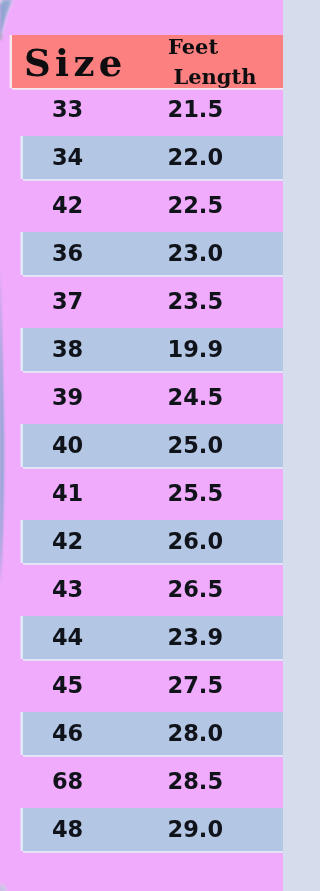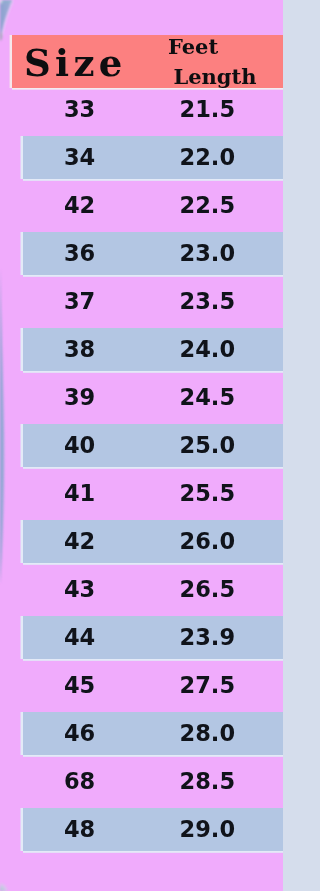--- a/index.html
+++ b/index.html
@@ -22,21 +22,21 @@
   .cell{position:absolute;text-align:center;color:#10131a;white-space:nowrap;
         transform:translateZ(0);}
   .c-size{left:0;width:135.2px;}
   .c-feet{left:121.3px;width:148px;}
   .c-hsize{left:0;width:150.7px;}
   .c-hfeet{left:121.1px;width:144px;}
   .c-hlen{left:143px;width:144px;}
 
   .hdr-size{font-family:"DejaVu Serif",serif;font-size:37px;letter-spacing:4.3px;line-height:37px;color:#0e0e10;}
   .hdr-feet{font-family:"DejaVu Serif",serif;font-size:21px;line-height:30px;color:#0e0e10;}
-  .num{font-family:"DejaVu Sans",sans-serif;font-size:22.5px;line-height:22.5px;padding-left:12px;}
+  .num{font-family:"DejaVu Sans",sans-serif;font-size:22.5px;line-height:22.5px;}
 </style>
 </head>
 <body>
 
 <div id="root">
 
   <svg id="decor-svg" width="283" height="891" viewBox="0 0 283 891">
     <defs>
       <linearGradient id="gArc" x1="0" y1="0" x2="13" y2="0" gradientUnits="userSpaceOnUse">
         <stop offset="0" stop-color="#8ea2cf"></stop>
@@ -96,21 +96,21 @@
     <div class="cell c-size num" style="top:241.9px">36</div>
     <div class="cell c-feet num" style="top:241.9px">23.0</div>
   </div>
   <div class="row">
     <div class="cell c-size num" style="top:289.9px">37</div>
     <div class="cell c-feet num" style="top:289.9px">23.5</div>
   </div>
   <div class="band" style="top:327.72px"></div>
   <div class="row">
     <div class="cell c-size num" style="top:337.9px">38</div>
-    <div class="cell c-feet num" style="top:337.9px">24.0</div>
+    <div class="cell c-feet num" style="top:337.9px">19.9</div>
   </div>
   <div class="row">
     <div class="cell c-size num" style="top:385.9px">39</div>
     <div class="cell c-feet num" style="top:385.9px">24.5</div>
   </div>
   <div class="band" style="top:423.78px"></div>
   <div class="row">
     <div class="cell c-size num" style="top:433.9px">40</div>
     <div class="cell c-feet num" style="top:433.9px">25.0</div>
   </div>

